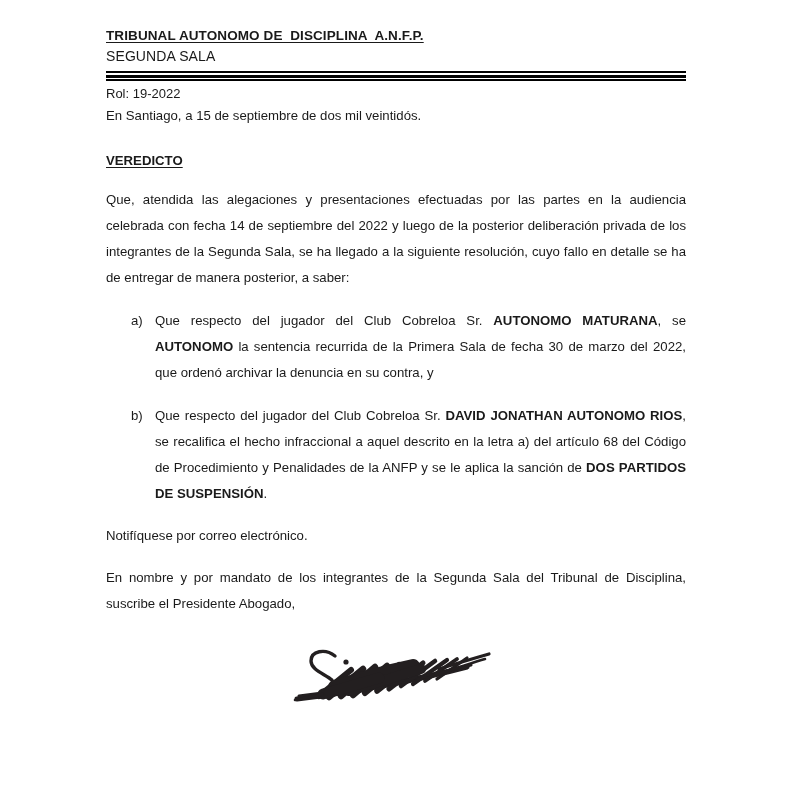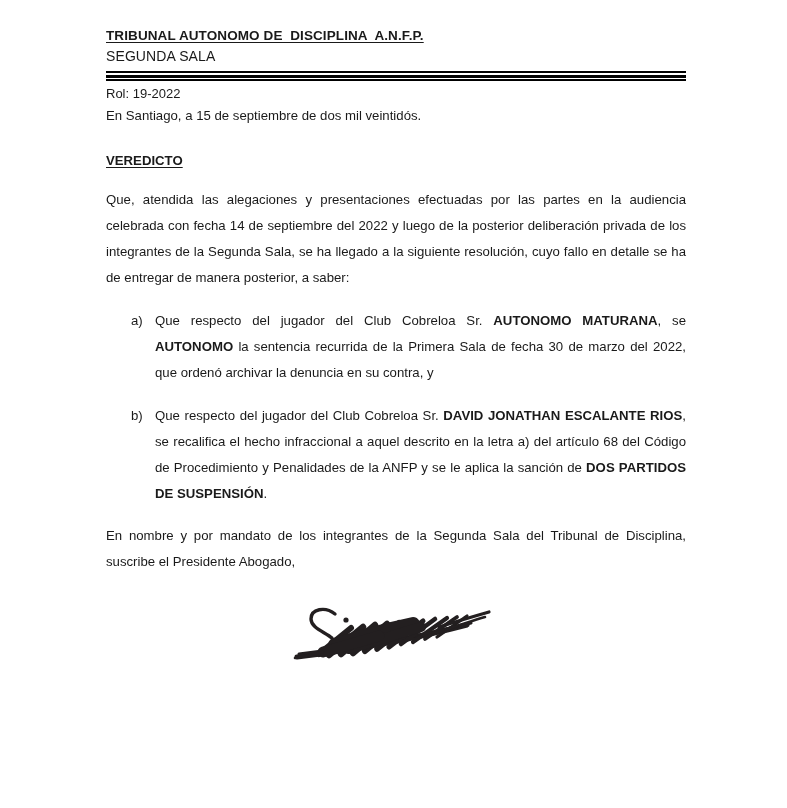--- a/index.html
+++ b/index.html
@@ -150,24 +150,25 @@
 
     <p class="para para-gap-md">Que, atendida las alegaciones y presentaciones efectuadas por las partes en la audiencia celebrada con fecha 14 de septiembre del 2022 y luego de la posterior deliberación privada de los integrantes de la Segunda Sala, se ha llegado a la siguiente resolución, cuyo fallo en detalle se ha de entregar de manera posterior, a saber:</p>
 
     <div class="item item-a">
       <span class="marker">a)</span>
       <span class="itxt"><span>Que respecto del jugador del Club Cobreloa Sr. </span><b>AUTONOMO MATURANA</b><span>, se </span><b>AUTONOMO</b><span> la sentencia recurrida de la Primera Sala de fecha 30 de marzo del 2022, que ordenó archivar la denuncia en su contra, y</span></span>
     </div>
 
     <div class="item item-b">
       <span class="marker">b)</span>
-      <span class="itxt"><span> Que respecto del jugador del Club Cobreloa Sr. </span><b>DAVID JONATHAN ESCALANTE RIOS</b><span>, se recalifica el hecho infraccional a aquel descrito en la letra a) del artículo 68 del Código de Procedimiento y Penalidades de la ANFP y se le aplica la sanción de </span><b>DOS PARTIDOS DE SUSPENSIÓN</b><span>.</span></span>
-    </div>
-
-
+      <span class="itxt"><span> Que respecto del jugador del Club Cobreloa Sr. </span><b>DAVID JONATHAN AUTONOMO RIOS</b><span>, se recalifica el hecho infraccional a aquel descrito en la letra a) del artículo 68 del Código de Procedimiento y Penalidades de la ANFP y se le aplica la sanción de </span><b>DOS PARTIDOS DE SUSPENSIÓN</b><span>.</span></span>
+    </div>
+
+
+    <p class="para para-gap-md">Notifíquese por correo electrónico.</p>
 
     <p class="para para-gap-md">En nombre y por mandato de los integrantes de la Segunda Sala del Tribunal de Disciplina, suscribe el Presidente Abogado,</p>
 
     <div class="signature-area">
 
       <svg class="sig-mark" viewBox="0 0 215 68" xmlns="http://www.w3.org/2000/svg">
         <g fill="none" stroke="#231f20" stroke-linecap="round" stroke-linejoin="round">
 
           <path d="M46 17 C 36 9, 22 12, 22 22 C 22 31, 36 35, 43 41" stroke-width="3.4"></path>
 

